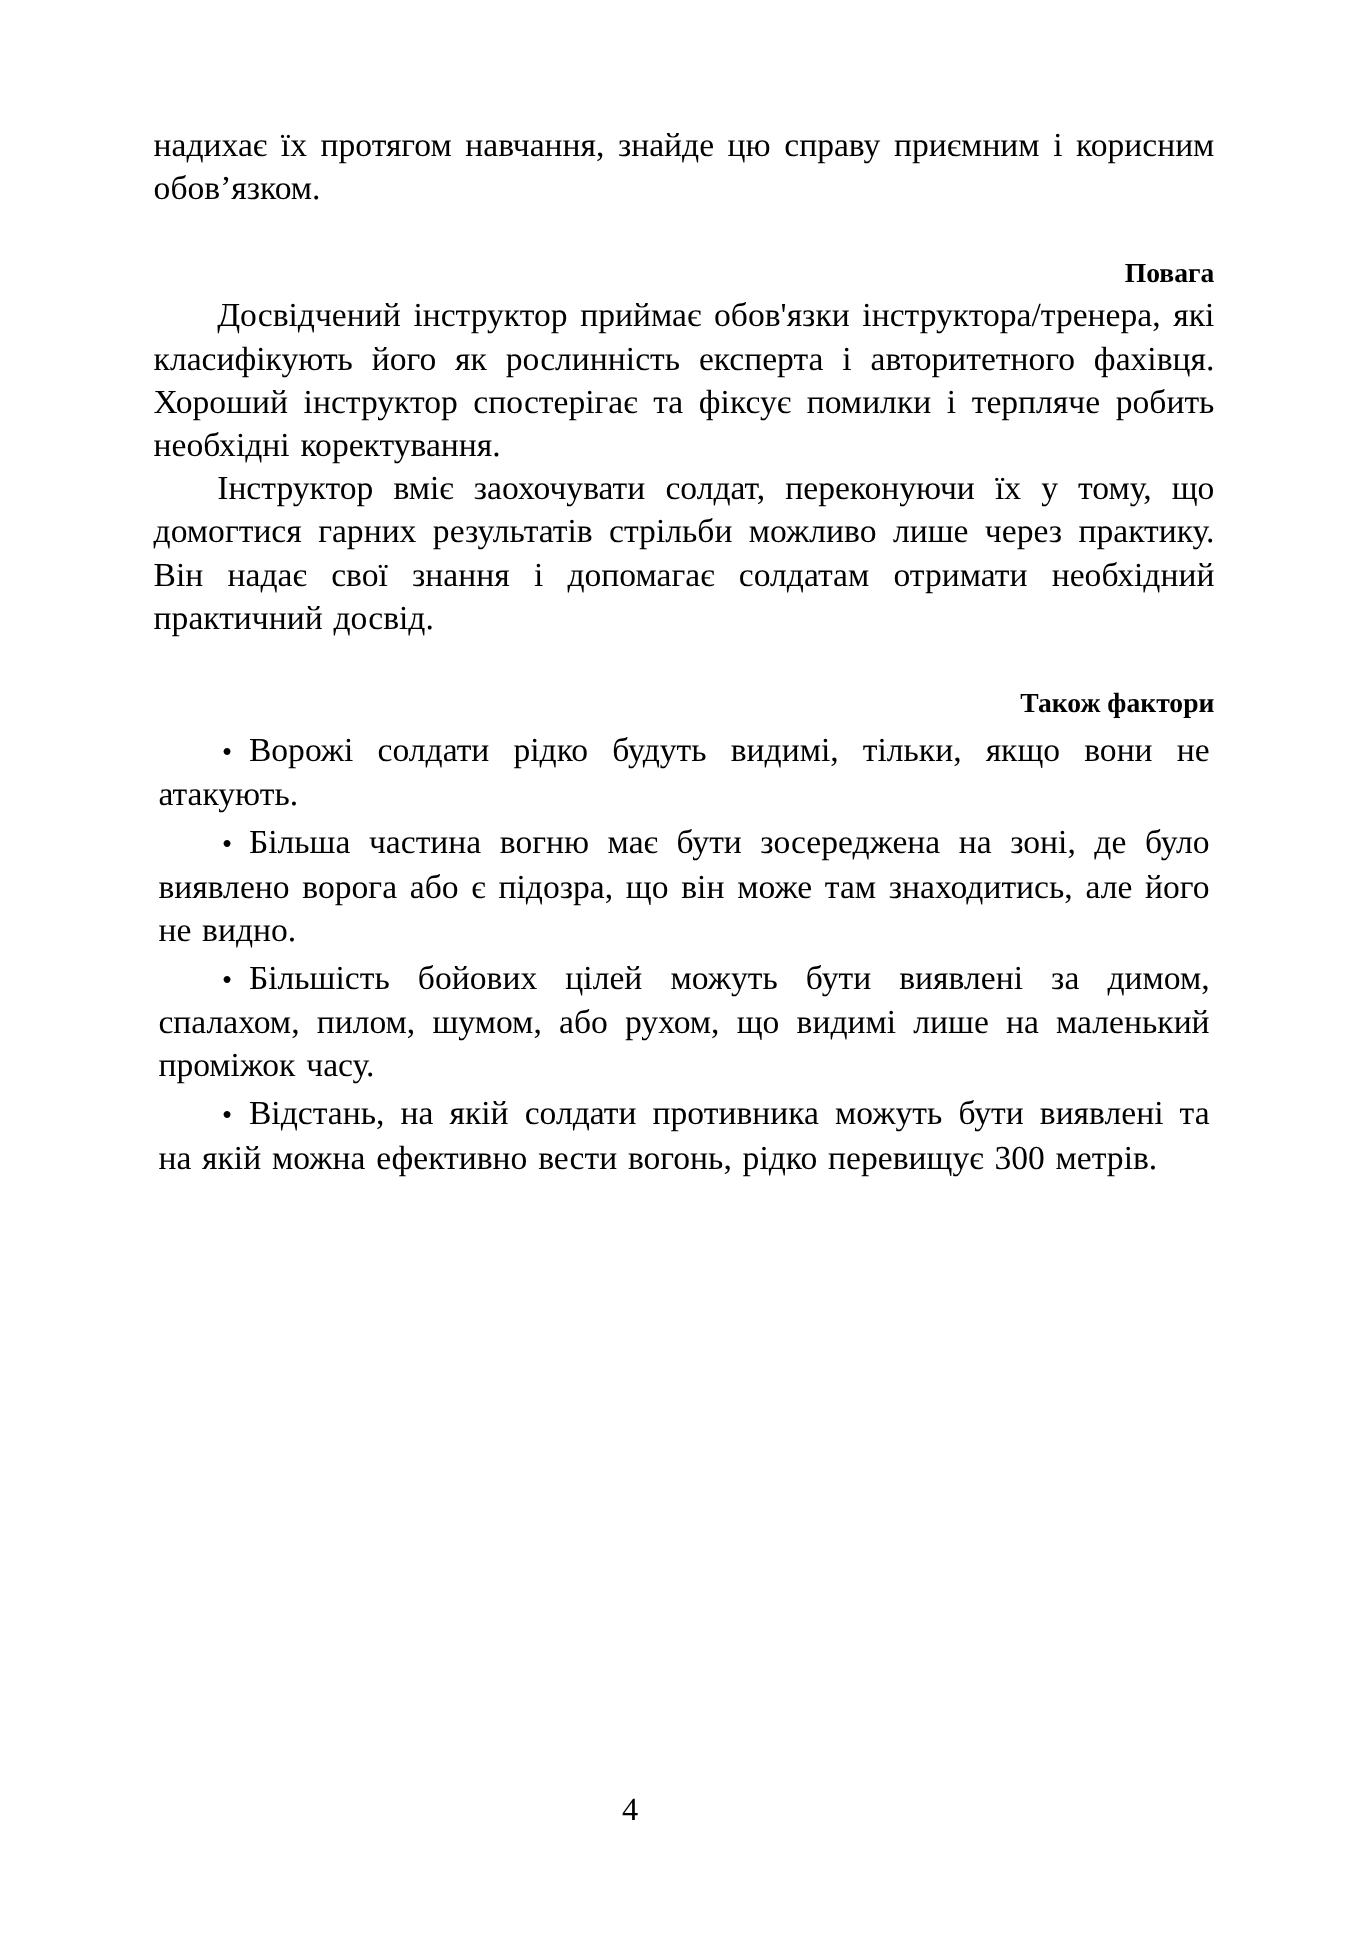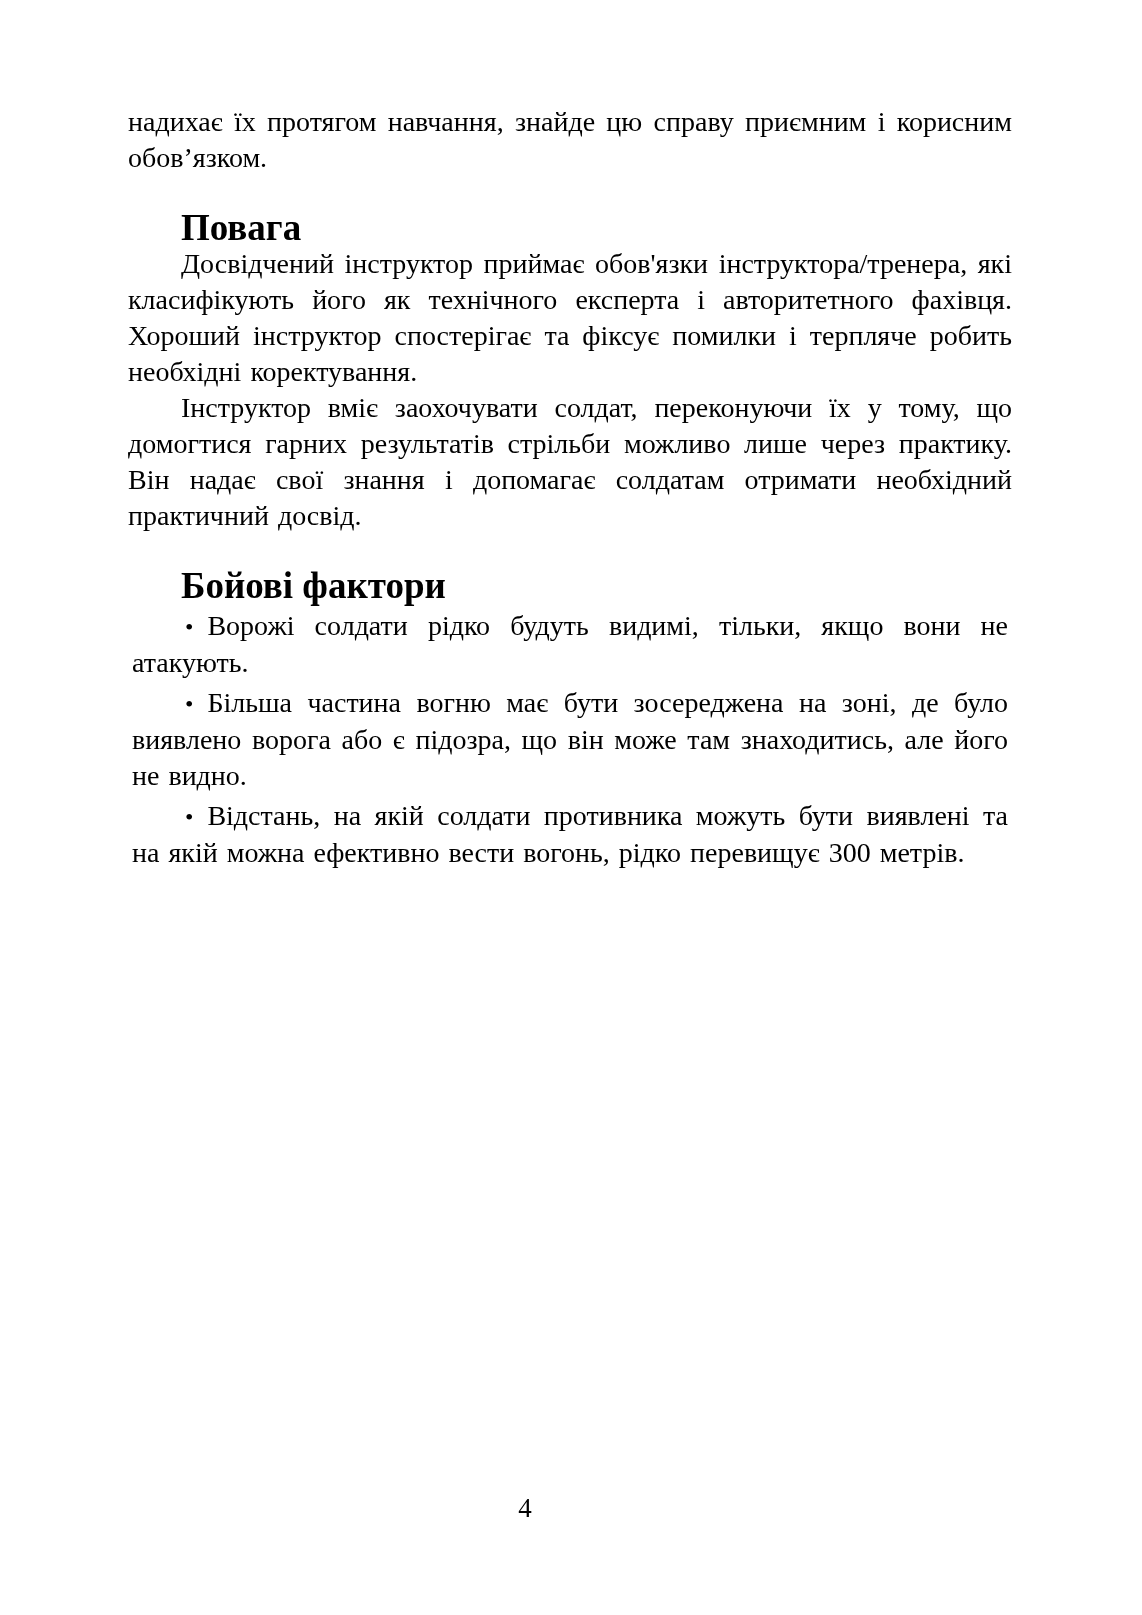--- a/index.html
+++ b/index.html
@@ -31,24 +31,24 @@
     text-align-last: left;
     text-indent: 53px;
     word-spacing: 2px;
   }
   .par.no-indent {
     text-indent: 0;
   }
   .heading {
     margin: 34px 0 0 0;
     padding-left: 53px;
-    font-size: 37px;
+    font-size: 23px;
     line-height: 36px;
     font-weight: bold;
-    text-align: left;
+    text-align: right;
   }
   .bullet-par {
     margin: 4px;
     font-size: 28px;
     line-height: 36px;
     text-align: justify;
     text-align-last: left;
     text-indent: 53px;
     word-spacing: 2px;
   }
@@ -68,30 +68,31 @@
 </style>
 </head>
 <body>
 
 <div class="page">
   <div class="textblock">
 
     <p class="par no-indent">надихає їх протягом навчання, знайде цю справу приємним і корисним обов’язком.</p>
 
     <h2 class="heading">Повага</h2>
-    <p class="par">Досвідчений інструктор приймає обов'язки інструктора/тренера, які класифікують його як технічного експерта і авторитетного фахівця. Хороший інструктор спостерігає та фіксує помилки і терпляче робить необхідні коректування.</p>
+    <p class="par">Досвідчений інструктор приймає обов'язки інструктора/тренера, які класифікують його як рослинність експерта і авторитетного фахівця. Хороший інструктор спостерігає та фіксує помилки і терпляче робить необхідні коректування.</p>
 
     <p class="par">Інструктор вміє заохочувати солдат, переконуючи їх у тому, що домогтися гарних результатів стрільби можливо лише через практику. Він надає свої знання і допомагає солдатам отримати необхідний практичний досвід.</p>
 
-    <h2 class="heading">Бойові фактори</h2>
+    <h2 class="heading">Також фактори</h2>
 
     <p class="bullet-par"><span class="bullet-marker">•</span><span>Ворожі солдати рідко будуть видимі, тільки, якщо вони не атакують.</span></p>
 
     <p class="bullet-par"><span class="bullet-marker">•</span><span>Більша частина вогню має бути зосереджена на зоні, де було виявлено ворога або є підозра, що він може там знаходитись, але його не видно.</span></p>
 
+    <p class="bullet-par"><span class="bullet-marker">•</span><span>Більшість бойових цілей можуть бути виявлені за димом, спалахом, пилом, шумом, або рухом, що видимі лише на маленький проміжок часу.</span></p>
 
     <p class="bullet-par"><span class="bullet-marker">•</span><span>Відстань, на якій солдати противника можуть бути виявлені та на якій можна ефективно вести вогонь, рідко перевищує 300 метрів.</span></p>
 
 
   </div>
 
   <div class="page-number">4</div>
 </div>
 
 </body></html>

